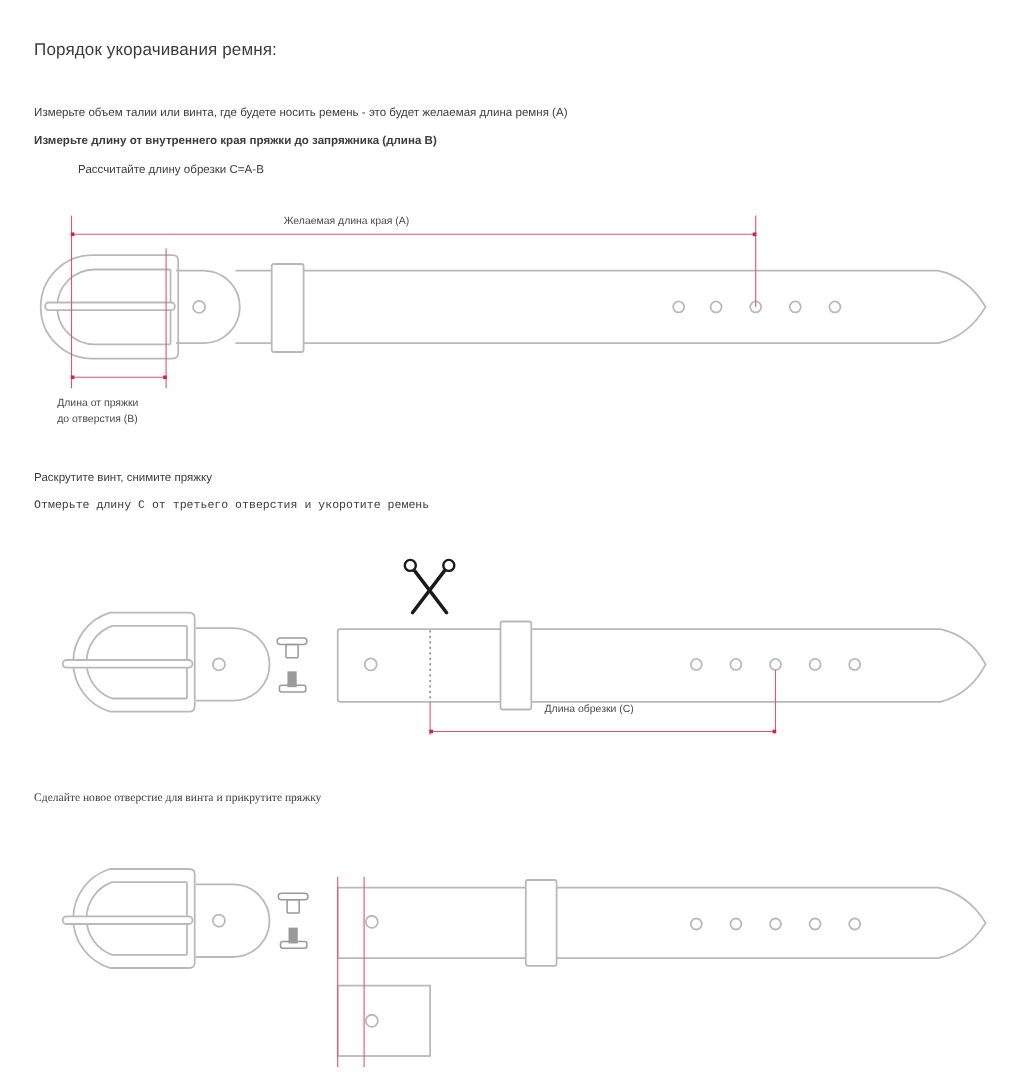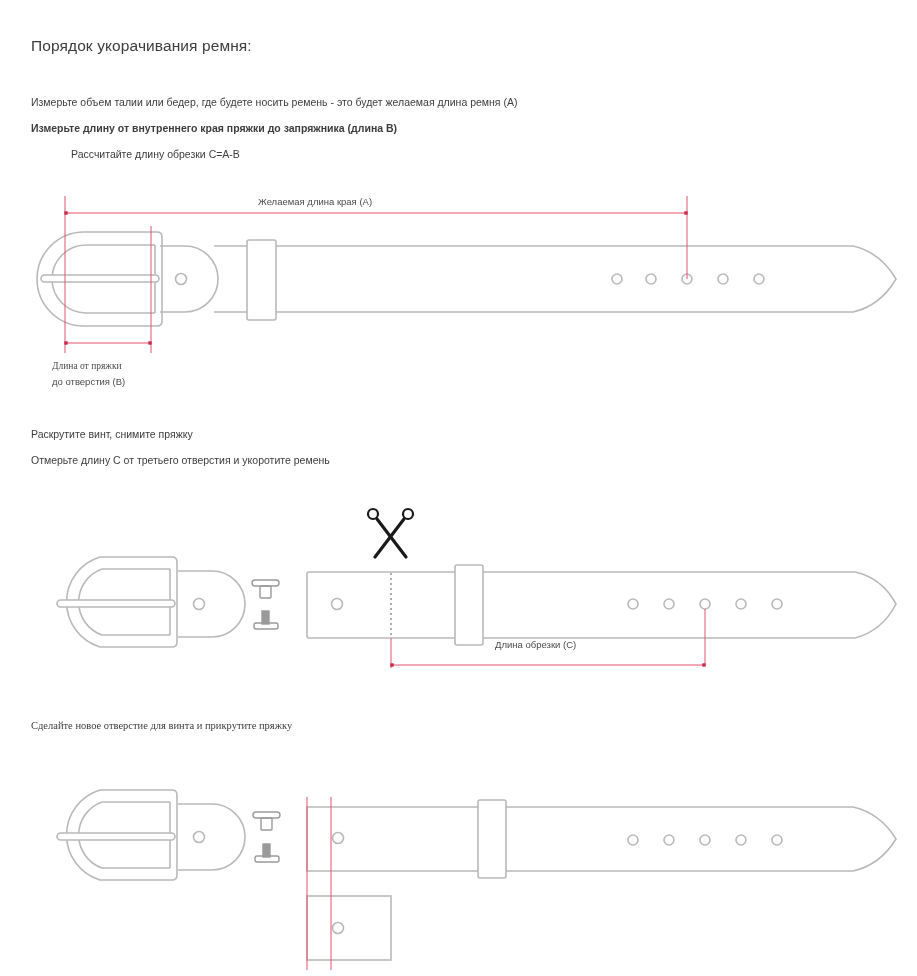--- a/index.html
+++ b/index.html
@@ -9,30 +9,30 @@
     .title { left: 31px; top: 37px; font-size: 15.5px; color: #3c3c3c; letter-spacing: 0.1px; }
     .step { font-size: 10.5px; color: #3c3c3c; left: 31px; }
     .label { font-size: 9.5px; color: #4a4a4a; }
     svg.diagram { position: absolute; left: 0; top: 0; }
   </style>
 </head>
 <body>
 
 <div class="txt title">Порядок укорачивания ремня:</div>
 
-<div class="txt step" style="top:96px;">Измерьте объем талии или бедер, где будете носить ремень - это будет желаемая длина ремня (A)</div>
+<div class="txt step" style="top:96px;">Измерьте объем талии или винта, где будете носить ремень - это будет желаемая длина ремня (A)</div>
 <div class="txt step" style="top:122px;font-weight:bold;">Измерьте длину от внутреннего края пряжки до запряжника (длина B)</div>
 <div class="txt step" style="top:148px;margin-left:40px;">Рассчитайте длину обрезки C=A-B</div>
 
 <div class="txt label" style="left:258px; top:196px;">Желаемая длина края (A)</div>
-<div class="txt label" style="left:52px; top:361px;font-family:Liberation Serif, serif;">Длина от пряжки</div>
+<div class="txt label" style="left:52px; top:361px;">Длина от пряжки</div>
 <div class="txt label" style="left:52px; top:376px;">до отверстия (B)</div>
 
 <div class="txt step" style="top:428px;">Раскрутите винт, снимите пряжку</div>
-<div class="txt step" style="top:454px;">Отмерьте длину С от третьего отверстия и укоротите ремень</div>
+<div class="txt step" style="top:454px;font-family:Liberation Mono, monospace;">Отмерьте длину С от третьего отверстия и укоротите ремень</div>
 
 <div class="txt label" style="left:495px; top:639px;">Длина обрезки (C)</div>
 
 <div class="txt step" style="top:720px;font-family:Liberation Serif, serif;">Сделайте новое отверстие для винта и прикрутите пряжку</div>
 
 <svg class="diagram" width="917" height="976" viewBox="0 0 917 976">
   <defs>
     <marker id="dot" viewBox="0 0 6 6" refX="3" refY="3" markerWidth="5" markerHeight="5">
       <rect x="1" y="1" width="4" height="4" fill="#c8274a"></rect>
     </marker>

